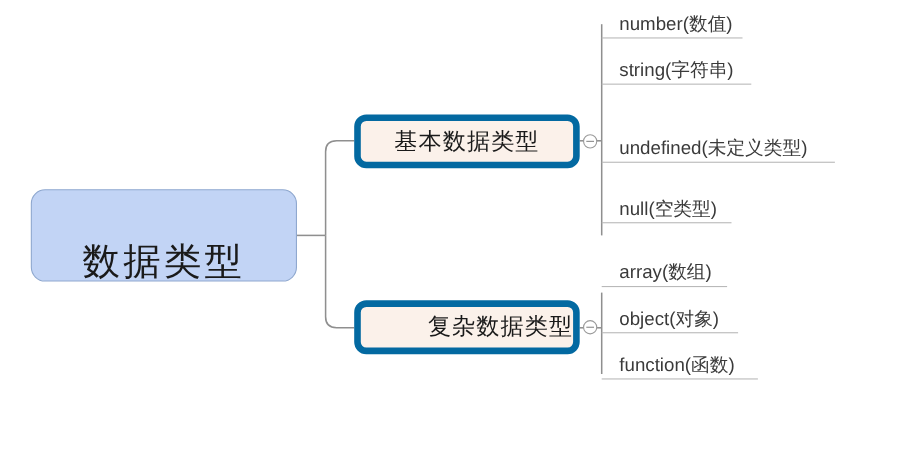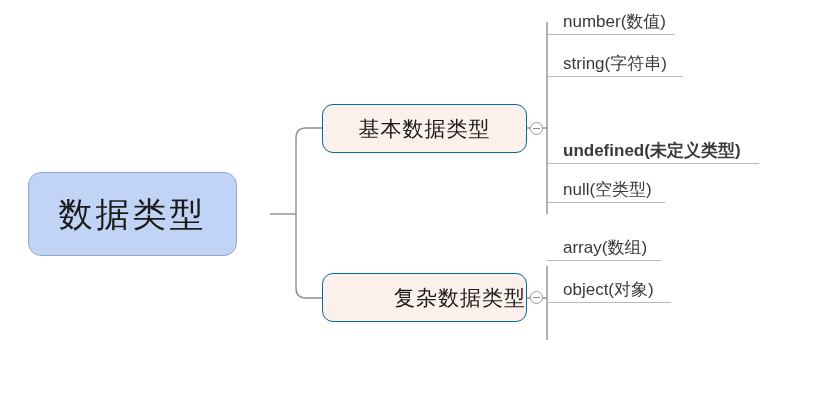--- a/index.html
+++ b/index.html
@@ -25,45 +25,45 @@
     width: 820px;
     height: 420px;
     pointer-events: none;
   }
 
   
   .root-node {
     position: absolute;
     left: 28px;
     top: 172px;
-    width: 209px;
+    width: 242px;
     height: 84px;
     background: #c2d4f5;
     border: 1px solid #8fa8cf;
     border-radius: 13px;
     display: flex;
-    align-items: center;
+    align-items: flex-end;
     justify-content: center;
     box-sizing: border-box;
   }
   .root-label {
     font-size: 34px;
     color: #1a1a1a;
     letter-spacing: 3px;
     line-height: 1;
   }
 
   
   .branch-node {
     position: absolute;
     left: 322px;
     width: 205px;
     height: 49px;
     background: #fbf1ea;
-    border: 1px solid #0369a1;
+    border: 6px solid #0369a1;
     border-radius: 11px;
     display: flex;
     align-items: center;
     justify-content: center;
     box-sizing: border-box;
   }
   .branch-node.basic  { top: 104px; }
   .branch-node.complex{ top: 273px; justify-content: flex-end; }
   .branch-label {
     font-size: 21px;
@@ -157,28 +157,31 @@
     <span class="branch-label">复杂数据类型</span>
   </div>
   <div class="toggle complex"></div>
 
   <div class="leaf" style="top:41px;  width:136px;">
     <span class="leaf-label">string(字符串)</span>
   </div>
   <div class="leaf" style="top:-1px;  width:128px;">
     <span class="leaf-label">number(数值)</span>
   </div>
-  <div class="leaf" style="top:128px; width:212px;font-weight:bold;">
+  <div class="leaf" style="top:112px; width:212px;">
     <span class="leaf-label">undefined(未定义类型)</span>
   </div>
   <div class="leaf" style="top:167px; width:118px;">
     <span class="leaf-label">null(空类型)</span>
   </div>
 
   <div class="leaf" style="top:225px; width:114px;text-align:center;">
     <span class="leaf-label">array(数组)</span>
   </div>
   <div class="leaf" style="top:267px; width:124px;text-align:center;">
     <span class="leaf-label">object(对象)</span>
   </div>
+  <div class="leaf" style="top:309px; width:142px;">
+    <span class="leaf-label">function(函数)</span>
+  </div>
 
 
 </div>
 
 </body></html>

